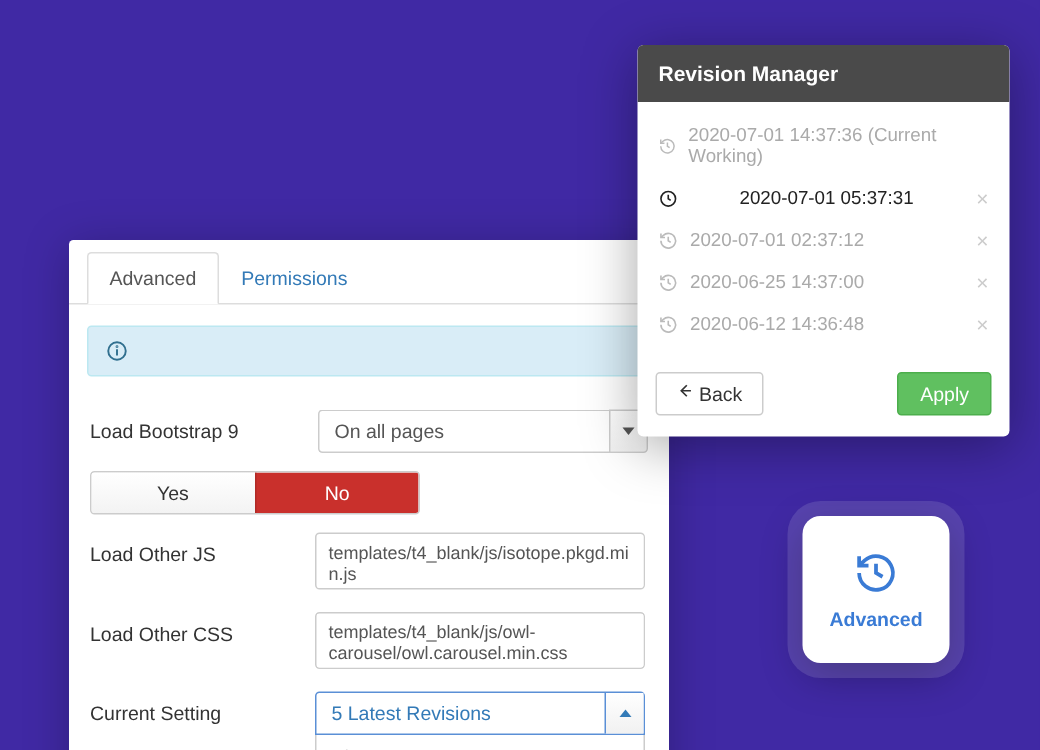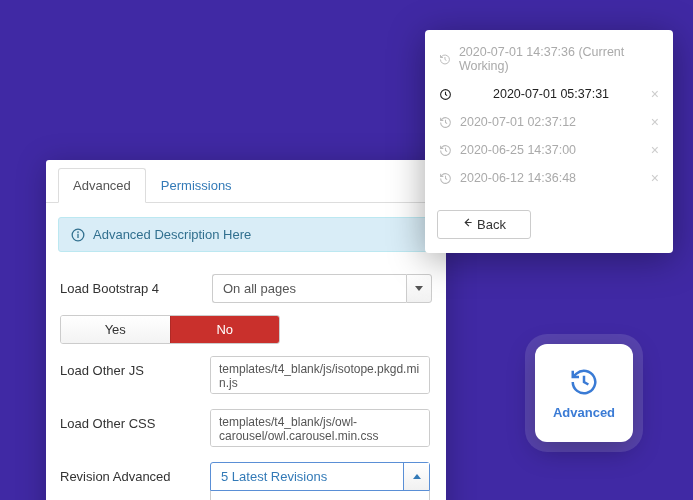--- a/index.html
+++ b/index.html
@@ -209,21 +209,21 @@
   .rev-footer {
     display: flex;
     justify-content: space-between;
     align-items: center;
     padding: 10px 12px 14px 12px;
   }
   .btn-back {
     background: #fff;
     border: 1px solid #ccc;
     border-radius: 3px;
-    padding: 6px 24px;
+    padding: 6px 13px;
     font-size: 13px;
     color: #333;
     cursor: pointer;
     display: flex;
     align-items: flex-start;
     gap: 4px;
   }
   .btn-apply {
     background: #60c060;
     border: 1px solid #4cae4c;
@@ -278,25 +278,24 @@
     <div class="tab active">Advanced</div>
     <div class="tab">Permissions</div>
   </div>
 
   <div class="alert-info">
     <svg width="14" height="14" viewBox="0 0 24 24" fill="none" stroke="#31708f" stroke-width="2.2">
         <circle cx="12" cy="12" r="10"></circle>
         <line x1="12" y1="10" x2="12" y2="17"></line>
         <circle cx="12" cy="7" r="0.5" fill="#31708f"></circle>
       </svg>
-    <span>Advanced Description Here</span>
   </div>
 
   <div class="form-row">
-    <div class="form-label">Load Bootstrap 4</div>
+    <div class="form-label">Load Bootstrap 9</div>
     <div class="form-control-wrap">
       <div class="select-combo">
         <div class="value">On all pages</div>
         <div class="caret-btn">
             <span class="caret-down"></span>
           </div>
       </div>
     </div>
   </div>
 
@@ -317,39 +316,40 @@
   </div>
 
   <div class="form-row">
     <div class="form-label">Load Other CSS</div>
     <div class="form-control-wrap">
       <textarea class="ta" style="">templates/t4_blank/js/owl-carousel/owl.carousel.min.css</textarea>
     </div>
   </div>
 
   <div class="form-row">
-    <div class="form-label">Revision Advanced</div>
+    <div class="form-label">Current Setting</div>
     <div class="form-control-wrap">
       <div class="open-select">
         <div class="current">
           <div class="value">5 Latest Revisions</div>
           <div class="caret-btn">
               <span class="caret-up"></span>
             </div>
         </div>
         <div class="options">
           <div class="option">All Revisions</div>
 
         </div>
       </div>
     </div>
   </div>
 </div>
 
 <div class="rev-popup">
+  <div class="rev-header">Revision Manager</div>
   <div class="rev-list">
 
     <div class="rev-item">
       <svg width="13" height="13" viewBox="0 0 24 24" fill="none" stroke="#bbb" stroke-width="2">
           <path d="M3 12a9 9 0 1 0 3-6.7L3 8"></path>
           <polyline points="3 3 3 8 8 8"></polyline>
           <polyline points="12 7 12 12 15 14"></polyline>
         </svg>
       <span>2020-07-01 14:37:36 (Current Working)</span>
     </div>
@@ -395,20 +395,21 @@
 
   </div>
   <div class="rev-footer">
     <button class="btn-back">
       <svg width="11" height="11" viewBox="0 0 24 24" fill="none" stroke="#333" stroke-width="2.5">
           <polyline points="15 4 7 12 15 20"></polyline>
           <line x1="7" y1="12" x2="21" y2="12"></line>
         </svg>
       <span>Back</span>
     </button>
+    <button class="btn-apply">Apply</button>
   </div>
 </div>
 
 <div class="rev-tile">
   <svg width="30" height="30" viewBox="0 0 24 24" fill="none" stroke="#3a7bd5" stroke-width="2">
       <path d="M3 12a9 9 0 1 0 3-6.7L3 8"></path>
       <polyline points="3 3 3 8 8 8"></polyline>
       <polyline points="12 7 12 12 15.5 14"></polyline>
     </svg>
   <div class="label">Advanced</div>

